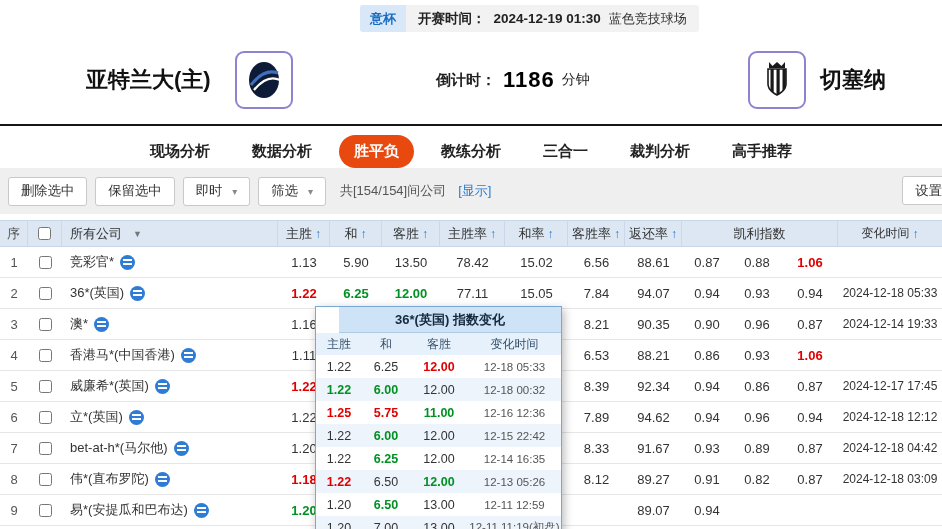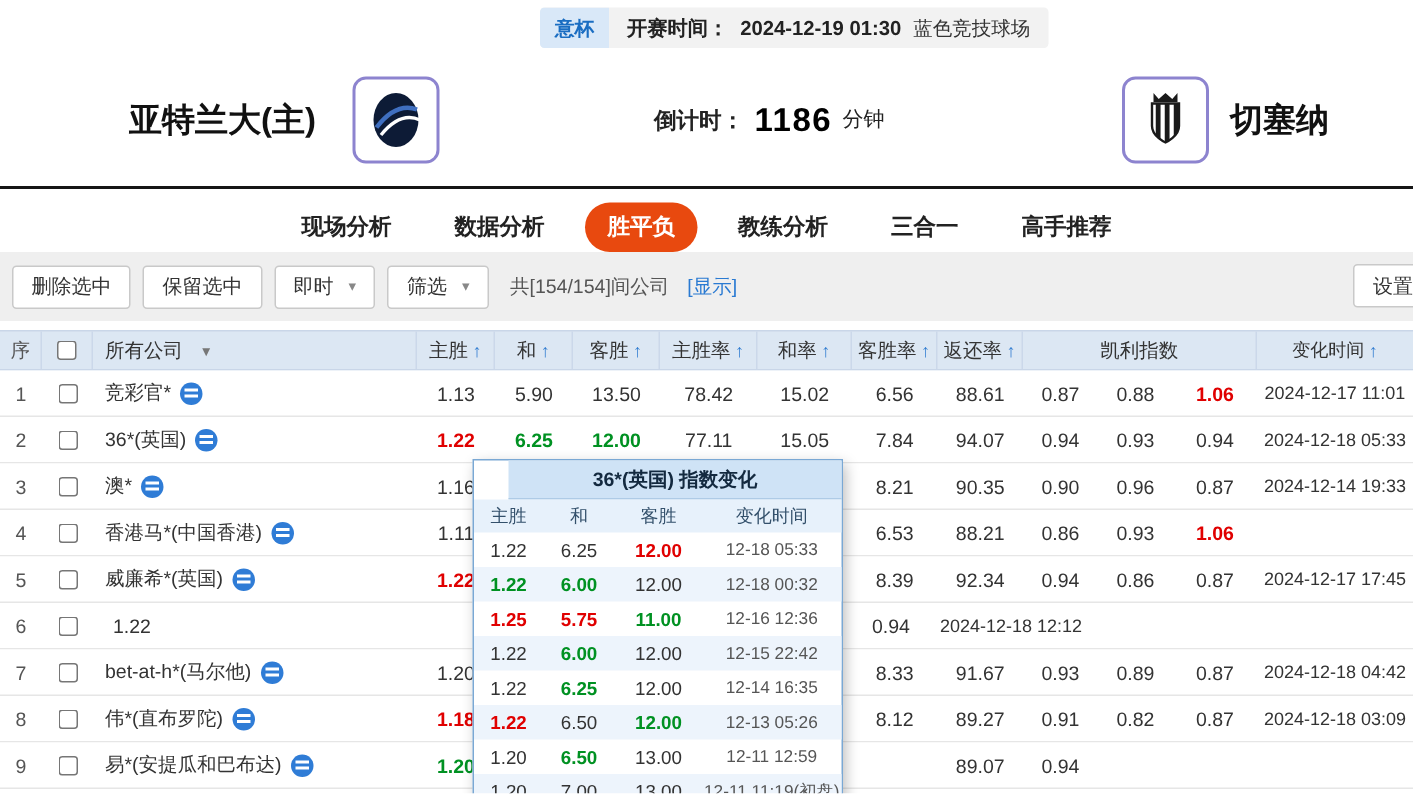--- a/index.html
+++ b/index.html
@@ -140,20 +140,21 @@
       <span class="team-name">切塞纳</span>
     </div>
   </div>
 
   <div class="tabs">
       <div class="tab">现场分析</div>
       <div class="tab">数据分析</div>
       <div class="tab active">胜平负</div>
       <div class="tab">教练分析</div>
       <div class="tab">三合一</div>
+      <div class="tab">裁判分析</div>
       <div class="tab">高手推荐</div>
     </div>
 
   <div class="toolbar">
     <button class="tbtn">删除选中</button>
     <button class="tbtn">保留选中</button>
     <button class="tbtn">
       <span>即时</span>
       <span class="arr">▾</span>
     </button>
@@ -225,21 +226,20 @@
           <div class="cell col-home">1.13</div>
           <div class="cell col-draw">5.90</div>
           <div class="cell col-away">13.50</div>
           <div class="cell col-hr">78.42</div>
           <div class="cell col-dr">15.02</div>
           <div class="cell col-ar">6.56</div>
           <div class="cell col-rr">88.61</div>
           <div class="cell col-k1">0.87</div>
           <div class="cell col-k2">0.88</div>
           <div class="cell col-k3 red">1.06</div>
-          <div class="cell col-time">2024-12-17 11:01</div>
         </div>
         <div class="trow">
           <div class="cell col-no">2</div>
           <div class="cell col-chk">
             <input type="checkbox" style="">
           </div>
           <div class="cell col-company">
             <span class="company-name">36*(英国)</span>
             <span class="company-icon"></span>
           </div>
@@ -315,20 +315,24 @@
           <div class="cell col-k1">0.94</div>
           <div class="cell col-k2">0.86</div>
           <div class="cell col-k3">0.87</div>
           <div class="cell col-time">2024-12-17 17:45</div>
         </div>
         <div class="trow">
           <div class="cell col-no">6</div>
           <div class="cell col-chk">
             <input type="checkbox" style="">
           </div>
+          <div class="cell col-company">
+            <span class="company-name">立*(英国)</span>
+            <span class="company-icon"></span>
+          </div>
           <div class="cell col-home">1.22</div>
           <div class="cell col-draw"></div>
           <div class="cell col-away"></div>
           <div class="cell col-hr"></div>
           <div class="cell col-dr"></div>
           <div class="cell col-ar">7.89</div>
           <div class="cell col-rr">94.62</div>
           <div class="cell col-k1">0.94</div>
           <div class="cell col-k2">0.96</div>
           <div class="cell col-k3">0.94</div>

